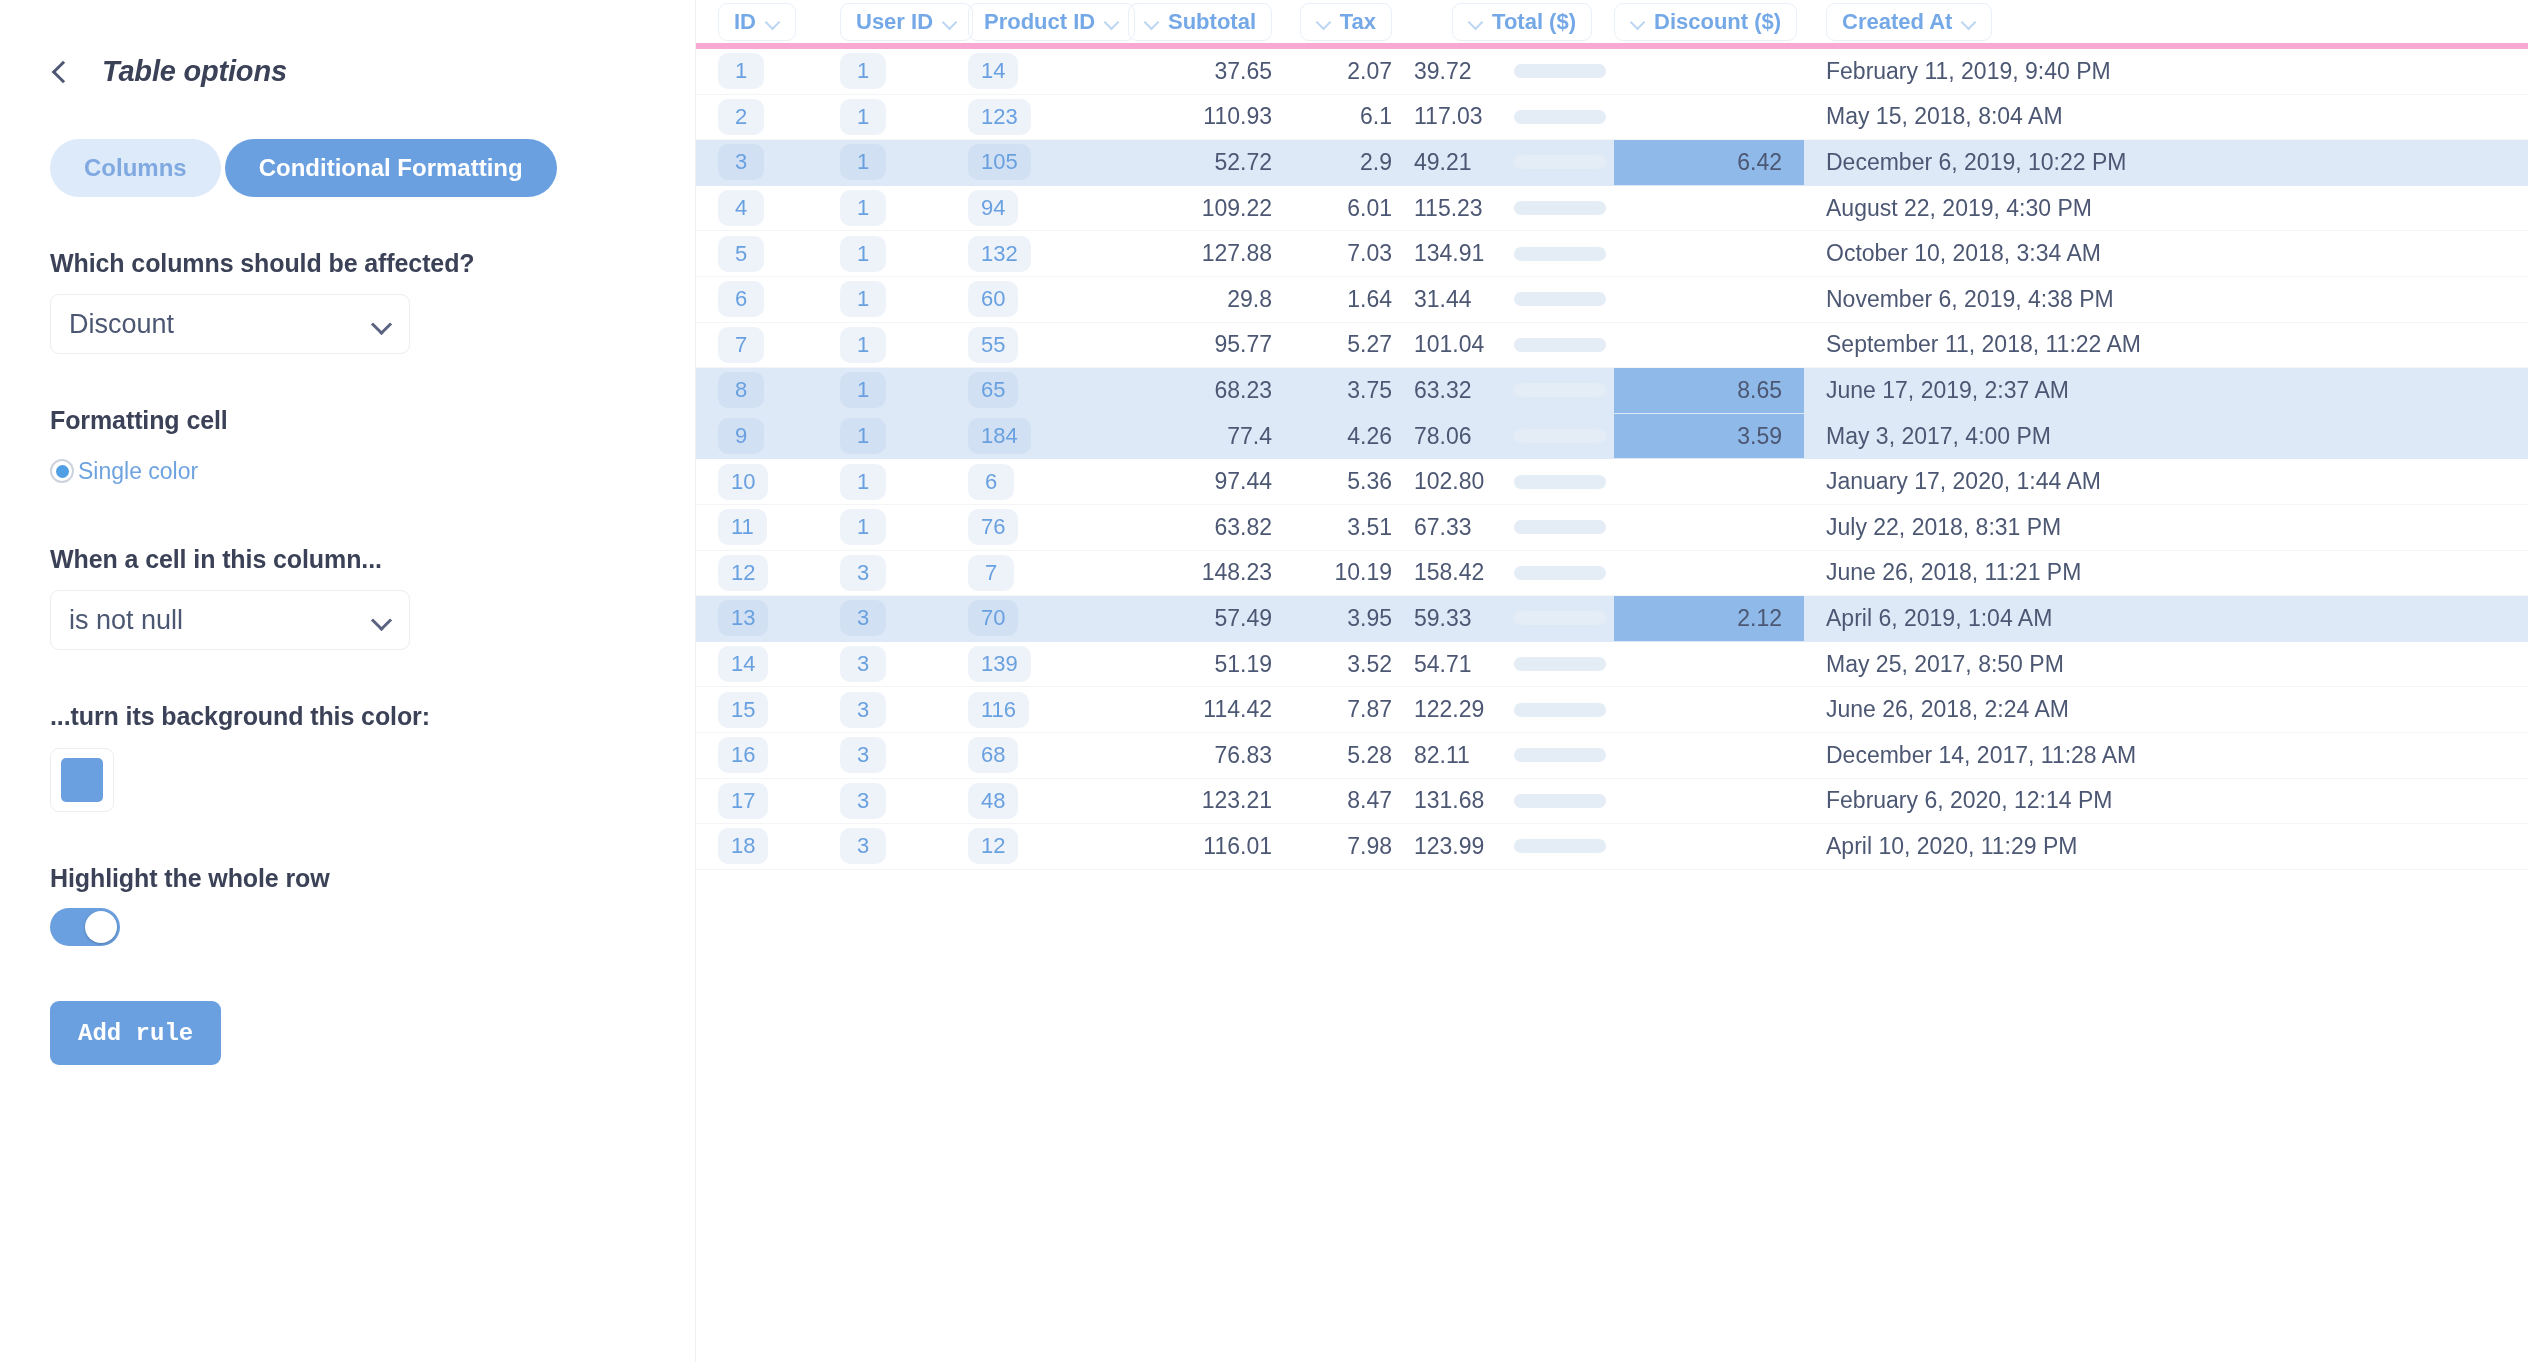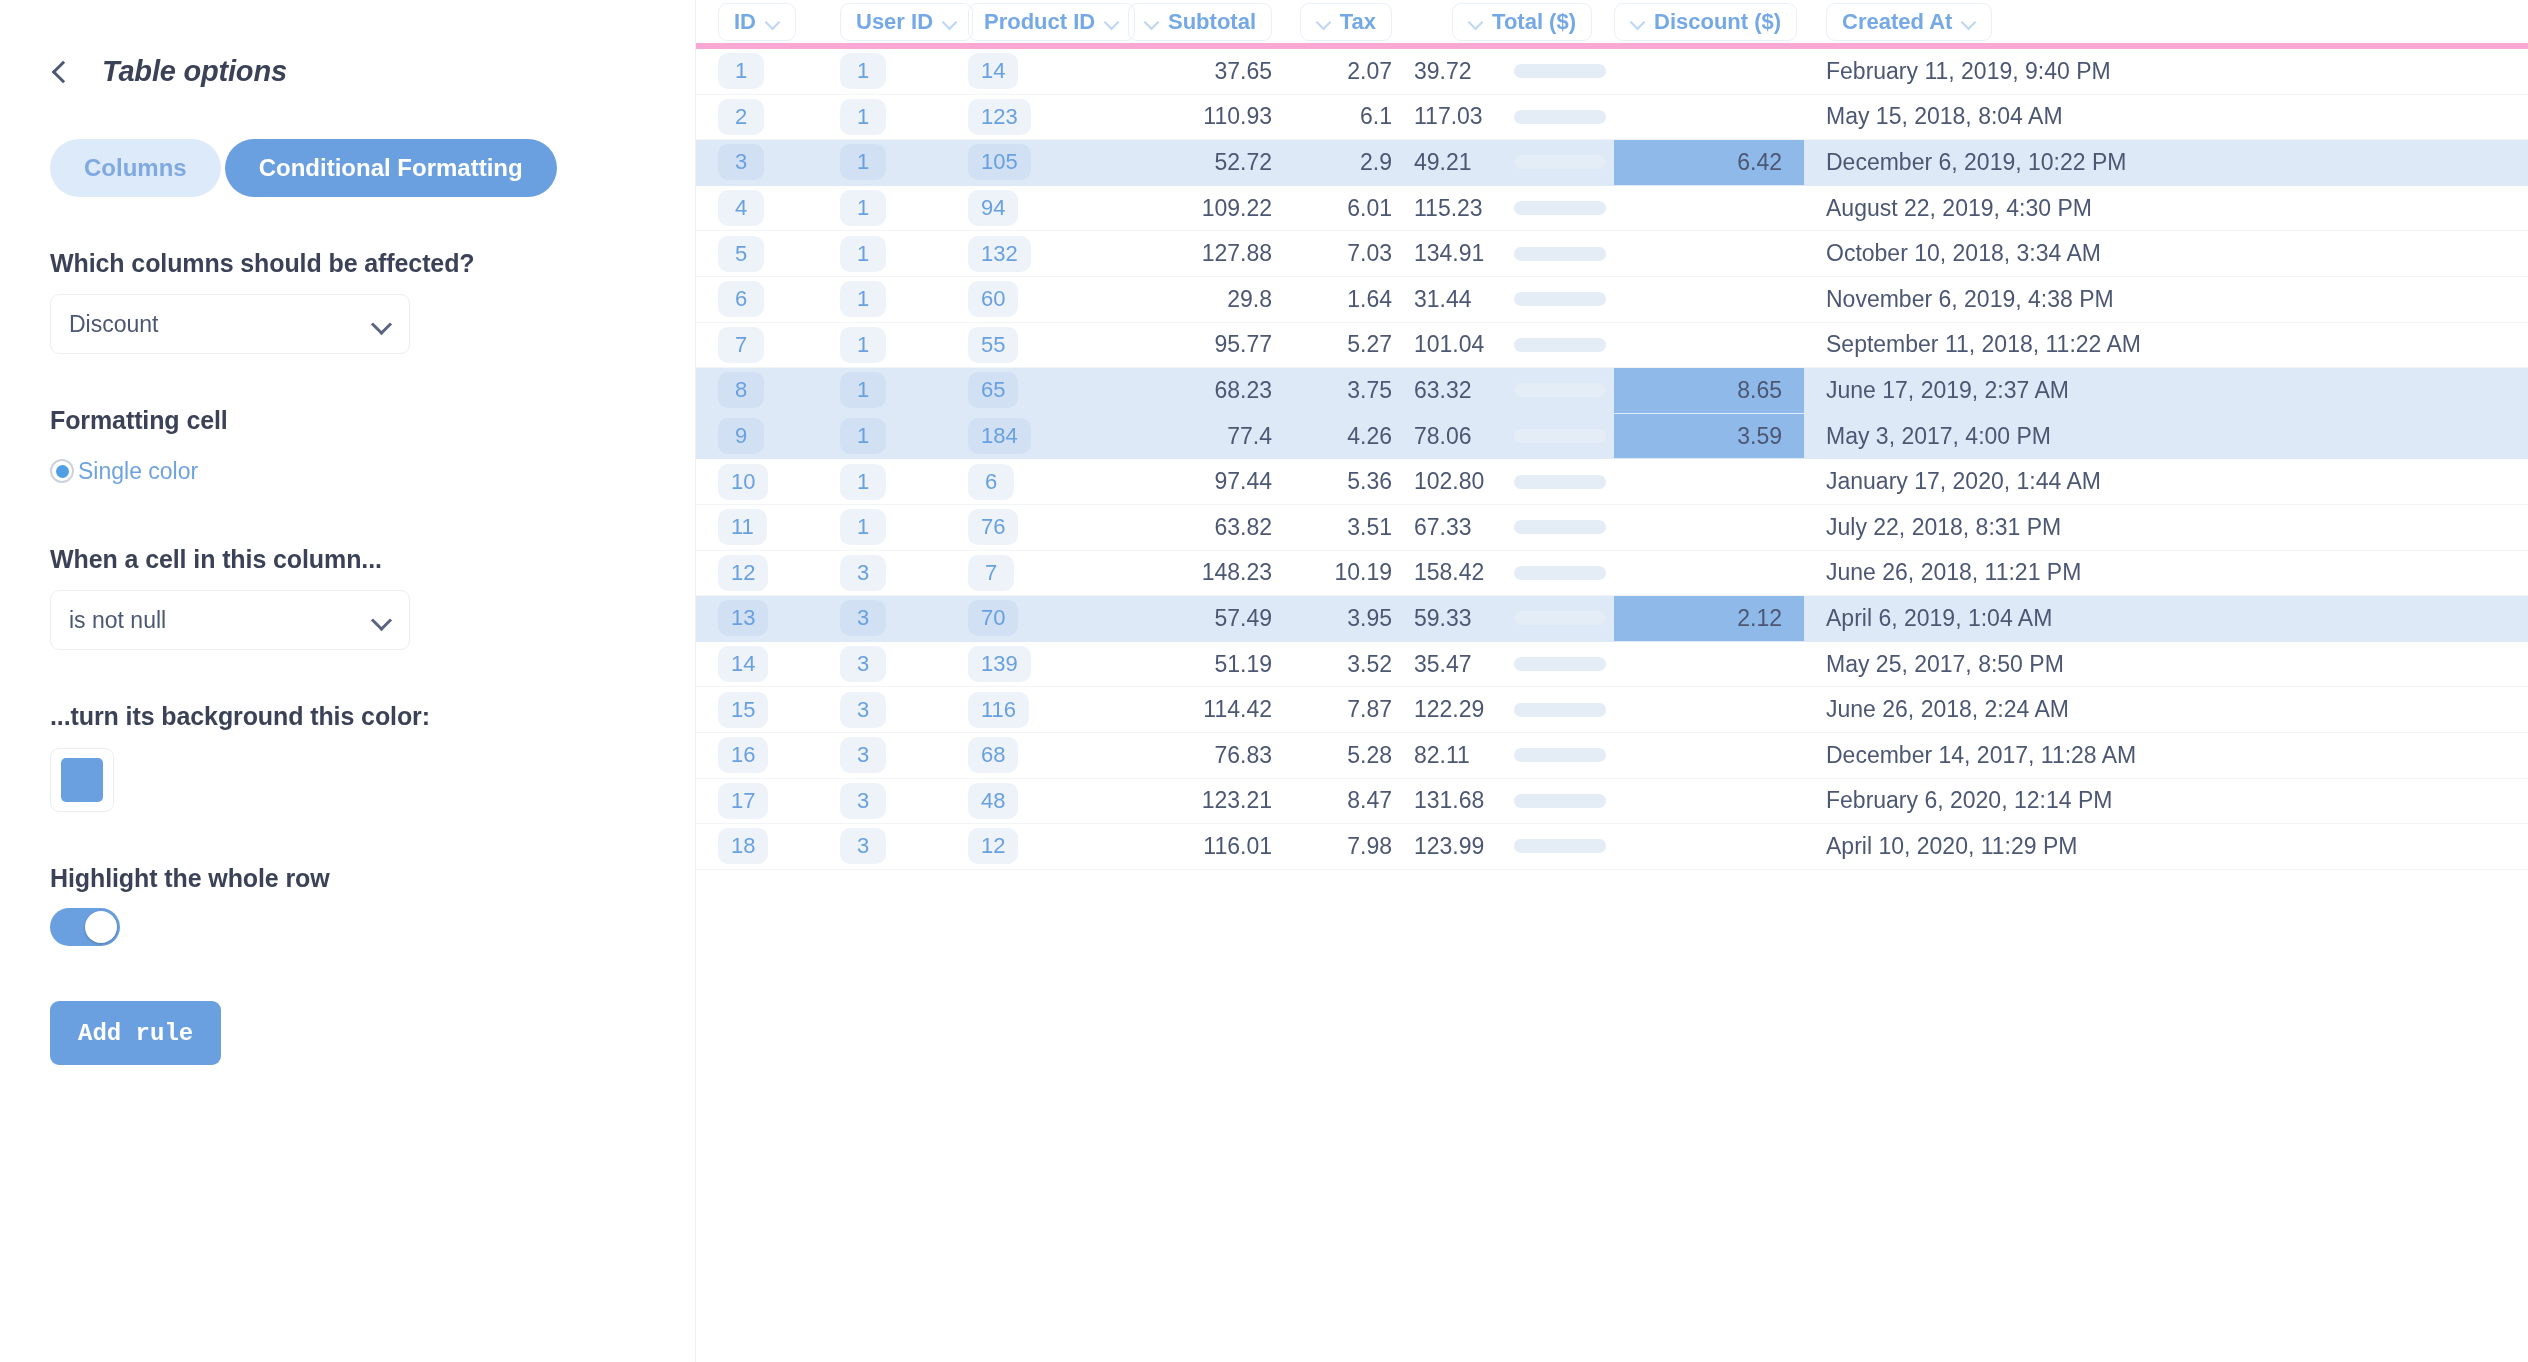--- a/index.html
+++ b/index.html
@@ -53,21 +53,21 @@
     font-size: 25px; font-weight: bold; color: #3b4257;
     margin-top: 52px; letter-spacing: -0.1px;
   }
   .select-box {
     margin-top: 16px; width: 360px; height: 60px;
     border: 1px solid #ebeef0; border-radius: 9px;
     background: #fff;
     display: flex; align-items: center; justify-content: space-between;
     padding: 0 18px; cursor: pointer;
   }
-  .select-val { font-size: 23px; color: #4c5773; }
+  .select-val { font-size: 27px; color: #4c5773; }
   .chev-dn {
     width: 19px; height: 19px; position: relative; flex: 0 0 19px;
   }
   .chev-dn::before {
     content: ""; position: absolute; left: 2px; top: 2px;
     width: 12px; height: 12px;
     border-right: 3px solid #5a6380; border-bottom: 3px solid #5a6380;
     transform: rotate(45deg);
   }
 
@@ -496,21 +496,21 @@
             <td class="dt">April 6, 2019, 1:04 AM</td>
           </tr>
           <tr>
             <td><span class="id-chip">14</span></td>
             <td><span class="id-chip">3</span></td>
             <td><span class="id-chip">139</span></td>
             <td class="num">51.19</td>
             <td class="num">3.52</td>
             <td class="bar-cell">
               <div class="bar-inner">
-                <span class="bar-val">35.47</span>
+                <span class="bar-val">54.71</span>
                 <span class="bar-track" style="background: rgb(228, 236, 246);"><span class="bar-fill" style="background: rgb(90, 154, 224); width: 34.1938%;"></span></span>
               </div>
             </td>
             <td class="disc-cell">
               <div class="disc-inner"></div>
             </td>
             <td class="dt">May 25, 2017, 8:50 PM</td>
           </tr>
           <tr>
             <td><span class="id-chip">15</span></td>

